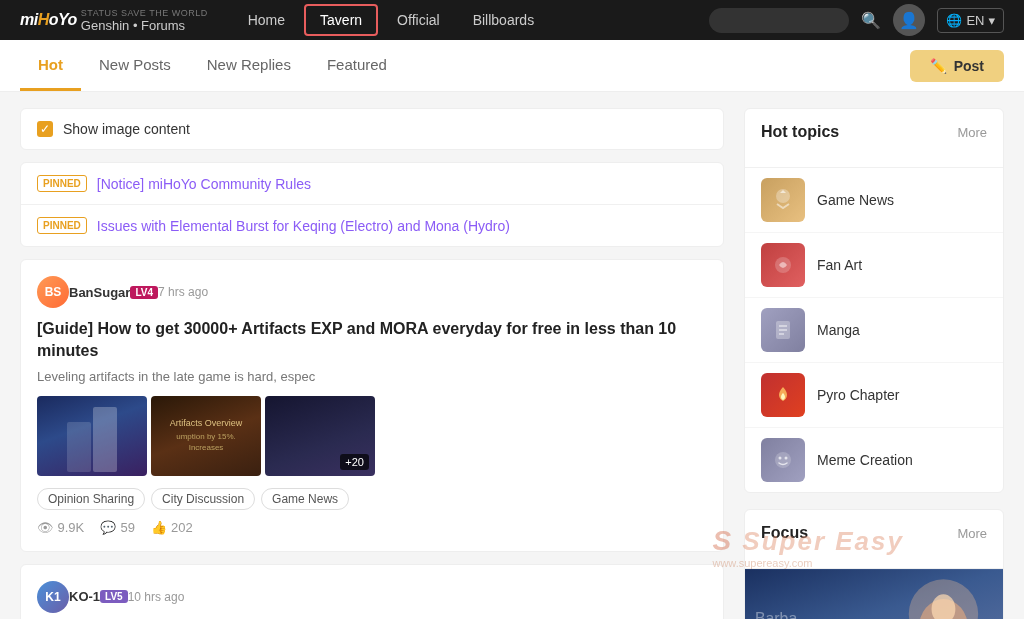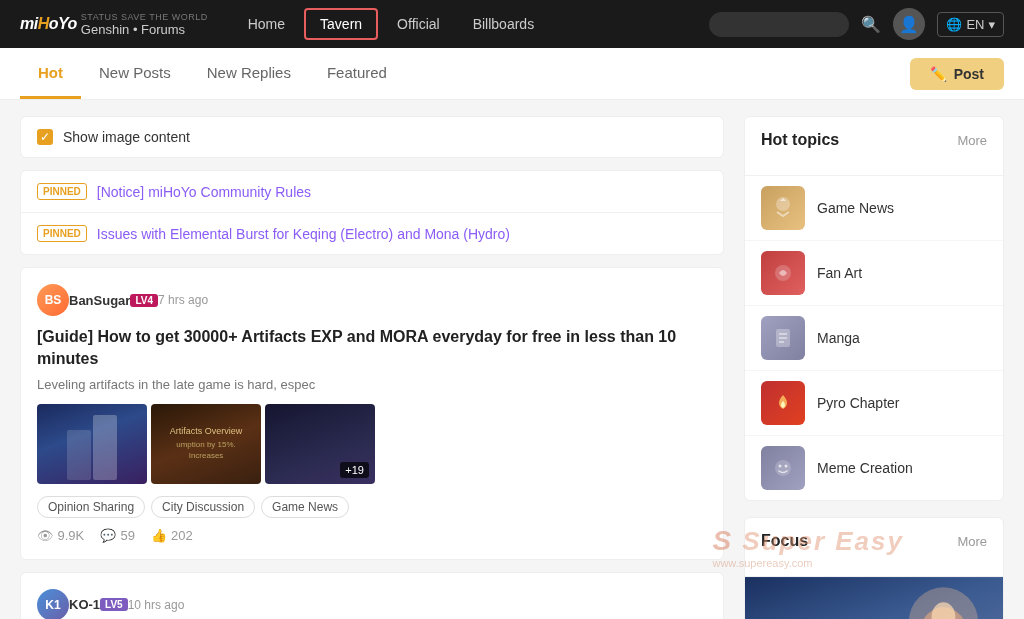--- a/index.html
+++ b/index.html
@@ -4,21 +4,21 @@
   <style>
     * { margin: 0; padding: 0; box-sizing: border-box; }
     body { font-family: -apple-system, BlinkMacSystemFont, 'Segoe UI', sans-serif; background: #f5f5f5; font-size: 14px; color: #333; }
 
     
     .header {
       background: #1a1a1a;
       display: flex;
       align-items: center;
       padding: 0 20px;
-      height: 48px;
+      height: 40px;
       color: white;
     }
     .brand-block { display: flex; flex-direction: column; }
     .forum-label { font-size: 13px; color: #ccc; }
     .nav-links { display: flex; align-items: center; gap: 5px; margin-left: 10px; }
     .nav-link {
       color: #ccc;
       text-decoration: none;
       padding: 6px 14px;
       border-radius: 4px;
@@ -409,21 +409,21 @@
               <div style="width:24px; height:65px; background:rgba(255,255,255,0.25); border-radius:2px;"></div>
             </div>
           </div>
           <div class="img-thumb" style="background: linear-gradient(160deg, #2a1808 0%, #5a3015 50%, #3a2010 100%); display:flex; align-items:center; justify-content:center;">
             <div style="width:80%; text-align:center;">
               <div style="font-size:9px; color:#ddc080; margin-bottom:4px;">Artifacts Overview</div>
               <div style="font-size:8px; color:#bba060; line-height:1.3;">umption by 15%. Increases</div>
             </div>
           </div>
           <div class="img-thumb" style="background: linear-gradient(160deg, #151530 0%, #2a2a50 60%, #3a3060 100%); position:relative;">
-            <div style="position:absolute; bottom:6px; right:6px; background:rgba(0,0,0,0.7); color:white; font-size:11px; padding:2px 5px; border-radius:3px;">+19</div>
+            <div style="position:absolute; bottom:6px; right:6px; background:rgba(0,0,0,0.7); color:white; font-size:11px; padding:2px 5px; border-radius:3px;">+20</div>
           </div>
         </div>
         <div class="post-tags">
           <span class="tag">Opinion Sharing</span>
           <span class="tag">City Discussion</span>
           <span class="tag">Game News</span>
         </div>
         <div class="post-stats">
           <span class="stat-item">
             <span>👁</span>

